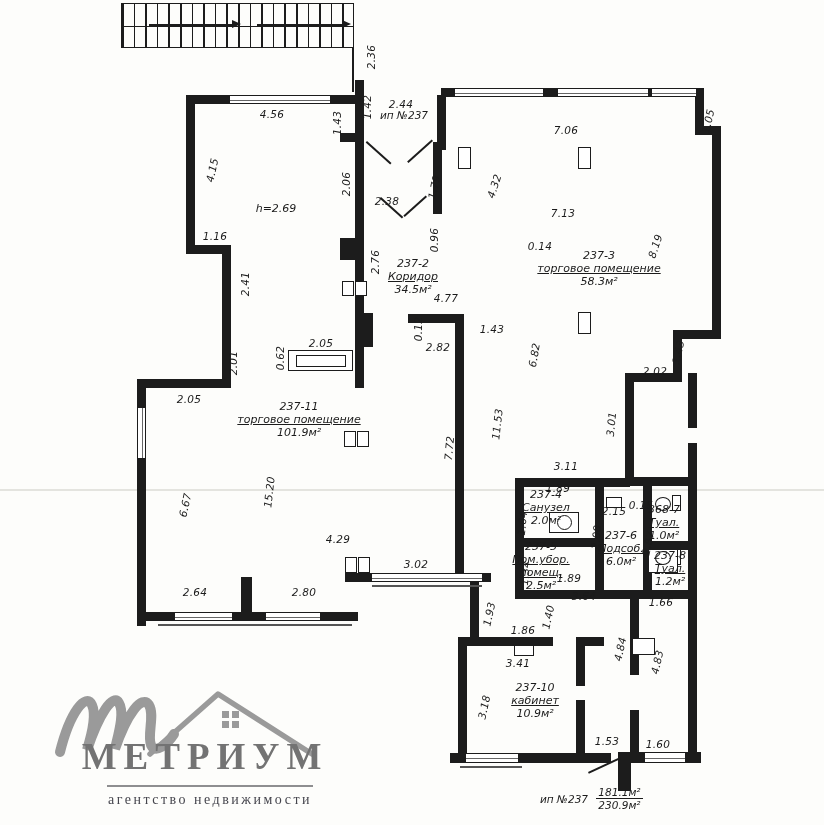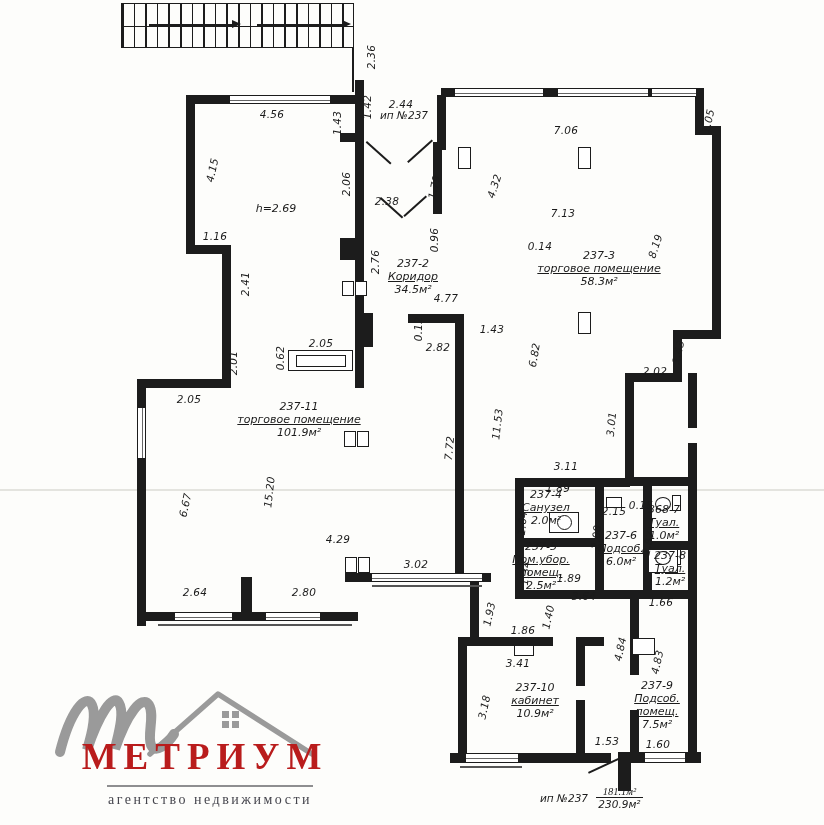--- a/index.html
+++ b/index.html
@@ -26,29 +26,29 @@
   .stairs::after{content:"";position:absolute;left:0;right:0;top:50%;height:1.4px;background:#1c1c1c;}
   .sarrow{position:absolute;height:1.6px;background:#1c1c1c;top:20px;z-index:2;}
   .sarrow::after{content:"";position:absolute;right:-8px;top:-3.6px;border-left:9px solid #1c1c1c;
           border-top:4.4px solid transparent;border-bottom:4.4px solid transparent;}
   .scan{position:absolute;left:0;top:489px;width:824px;height:2px;background:#d7d7d0;opacity:.65;}
   
   .logo{position:absolute;left:35px;top:680px;width:340px;height:140px;}
   .logo svg{position:absolute;left:15px;top:2px;}
   .wordmark{position:absolute;left:170px;top:55px;transform:translateX(-50%);white-space:nowrap;
         font-family:"Liberation Serif","DejaVu Serif",serif;font-weight:bold;font-size:37px;
-        letter-spacing:7px;color:#b91c1c;}
+        letter-spacing:7px;color:#737373;}
   .logoline{position:absolute;left:72px;top:105px;width:206px;height:2px;background:#8e8e90;}
   .tagline{position:absolute;left:175px;top:112px;transform:translateX(-50%);white-space:nowrap;
         font-family:"Liberation Serif","DejaVu Serif",serif;font-size:14px;letter-spacing:2.5px;color:#45454d;}
   
   .totals{position:absolute;left:540px;top:786px;font-size:10.5px;font-style:italic;white-space:nowrap;}
   .totals .ul{display:inline-block;vertical-align:middle;}
   .frac{display:inline-block;text-align:center;margin-left:5px;vertical-align:middle;}
-  .frac .num{border-bottom:1.3px solid #1b1b1b;padding:0 2px;display:block;font-family:Liberation Serif, serif;}
+  .frac .num{border-bottom:1.3px solid #1b1b1b;padding:0 2px;display:block;}
   .frac .den{padding:0 2px;display:block;}
   .entry-label{position:absolute;font-size:10.5px;font-style:italic;transform:translate(-50%,-50%);white-space:nowrap;}
   .hnote{position:absolute;font-size:11px;font-style:italic;transform:translate(-50%,-50%);white-space:nowrap;}
 </style>
 </head>
 <body>
 
 <div class="plan">
 
   <div class="stairs">
@@ -261,26 +261,20 @@
     <div class="room" style="left: 664px; top: 504px;">
       <span class="rid">368-7</span>
       <span class="rname">Туал.</span>
       <span class="rarea">1.0м²</span>
     </div>
     <div class="room" style="left: 670px; top: 550px; text-align: center;">
       <span class="rid">237-8</span>
       <span class="rname">Туал.</span>
       <span class="rarea">1.2м²</span>
     </div>
-    <div class="room" style="left: 657px; top: 680px;">
-      <span class="rid">237-9</span>
-      <span class="rname">Подсоб.
-помещ.</span>
-      <span class="rarea">7.5м²</span>
-    </div>
     <div class="room" style="left: 535px; top: 682px; text-align: center;">
       <span class="rid">237-10</span>
       <span class="rname">кабинет</span>
       <span class="rarea">10.9м²</span>
     </div>
     <div class="room" style="left: 299px; top: 401px;">
       <span class="rid">237-11</span>
       <span class="rname">торговое помещение</span>
       <span class="rarea">101.9м²</span>
     </div>

